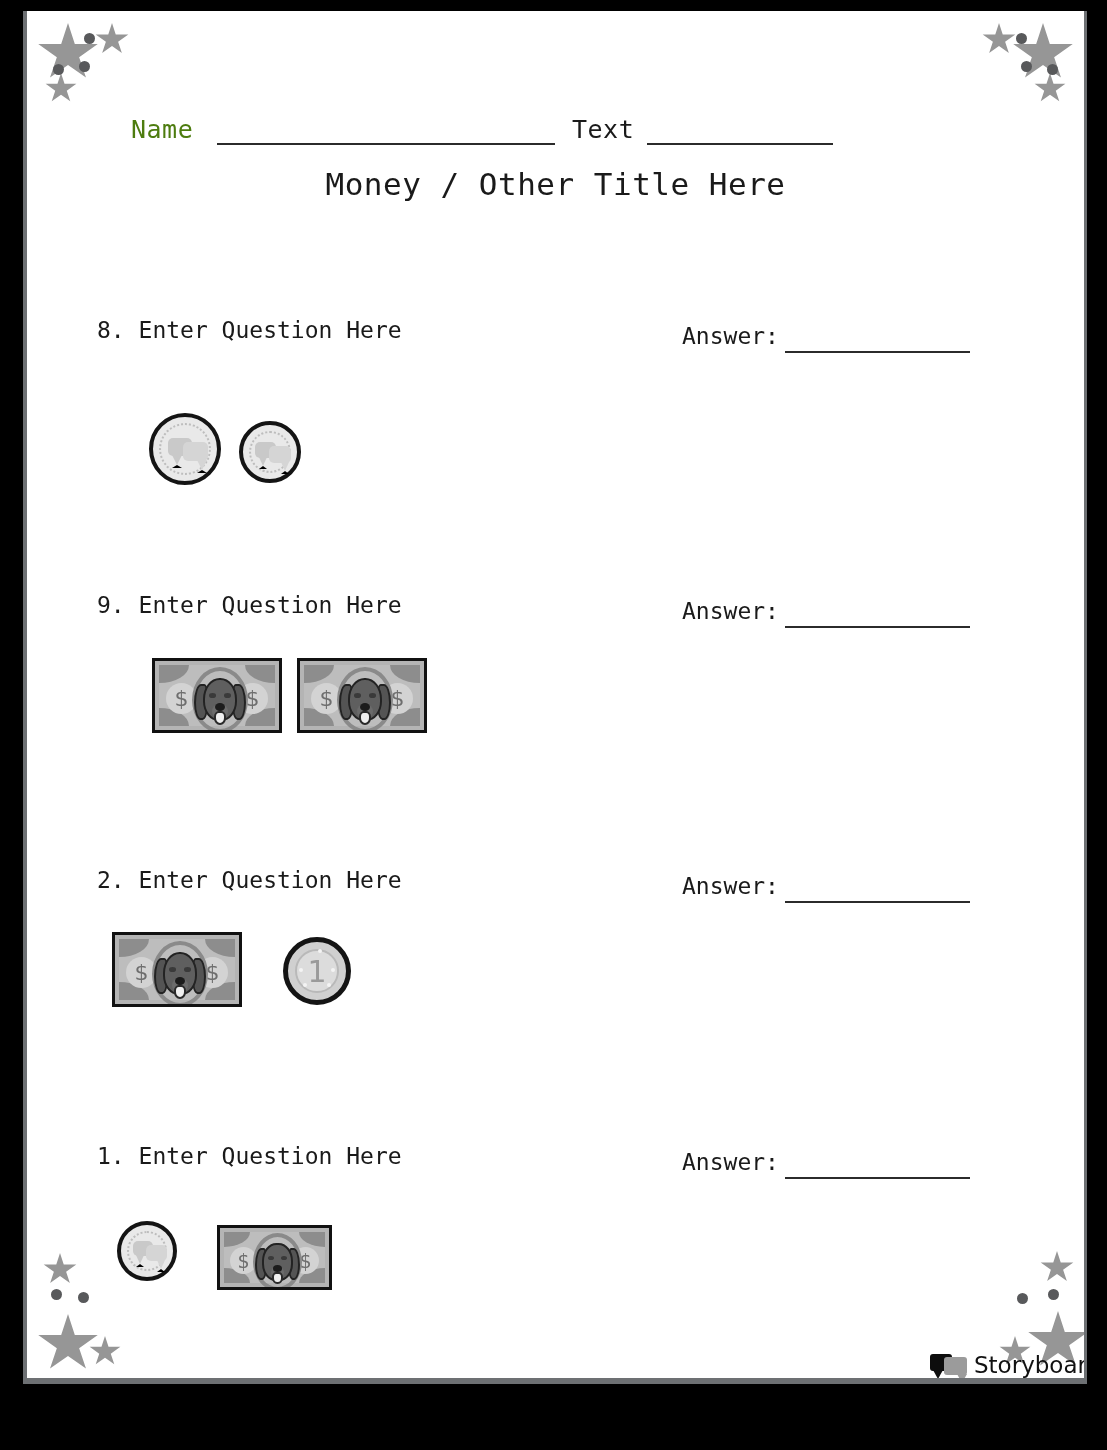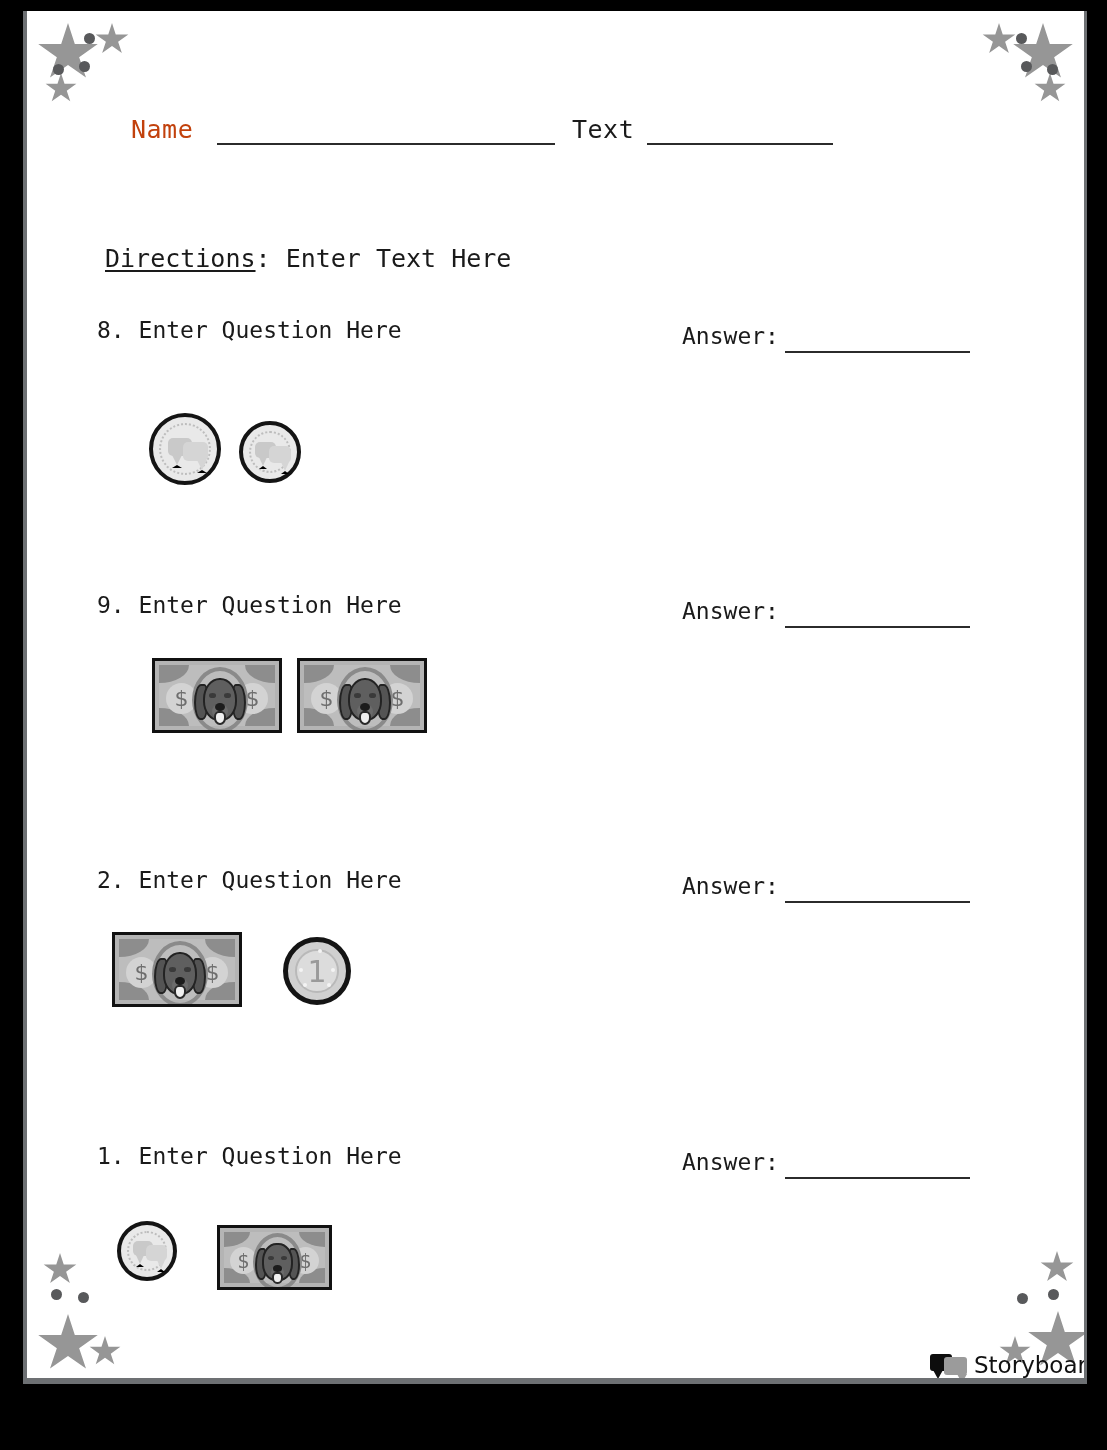--- a/index.html
+++ b/index.html
@@ -55,21 +55,21 @@
     position: absolute;
     left: 0; top: 104px;
     width: 1057px;
     height: 40px;
   }
   .lbl-name {
     position: absolute;
     left: 104px; top: 0px;
     font-family: "DejaVu Sans Mono", monospace;
     font-size: 25px;
-    color: #c2410c;
+    color: #4d7c0f;
     letter-spacing: 0.5px;
   }
   .rule-name {
     position: absolute;
     left: 190px; top: 28px;
     width: 338px;
     height: 2px;
     background: #2b2b2b;
   }
   .lbl-date {
@@ -390,22 +390,22 @@
       <div class="dot" style="left:990px; top:1282px; width:11px; height:11px;"></div>
     </div>
 
     <div class="hdr-row">
       <div class="lbl-name">Name</div>
       <div class="rule-name"></div>
       <div class="lbl-date">Text</div>
       <div class="rule-date"></div>
     </div>
 
-
-    <div class="directions"><u>Directions</u><span>: </span><span>Enter Text Here</span></div>
+    <div class="title">Money / Other Title Here</div>
+
 
     <div class="q-block" style="top:306px;">
       <div class="q-text">8. Enter Question Here</div>
       <div class="ans-wrap">
         <div class="ans-label">Answer:</div>
         <div class="ans-rule"></div>
       </div>
       <div class="art-row">
 
         <div class="coin" style="left:122px; top:50px; width:72px; height:72px;">

